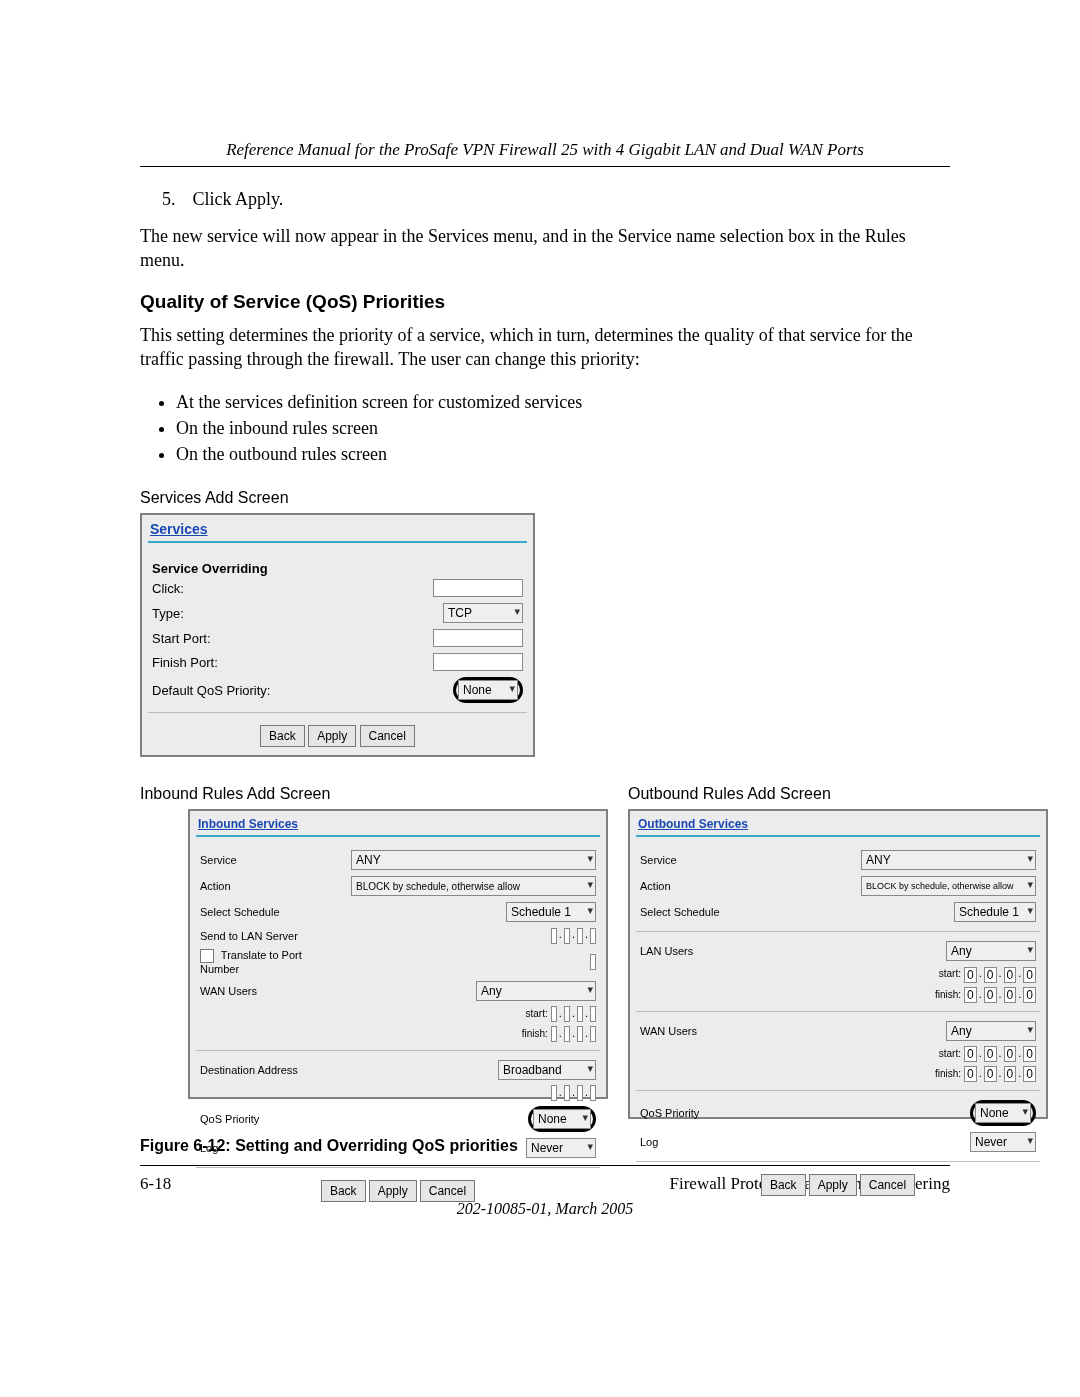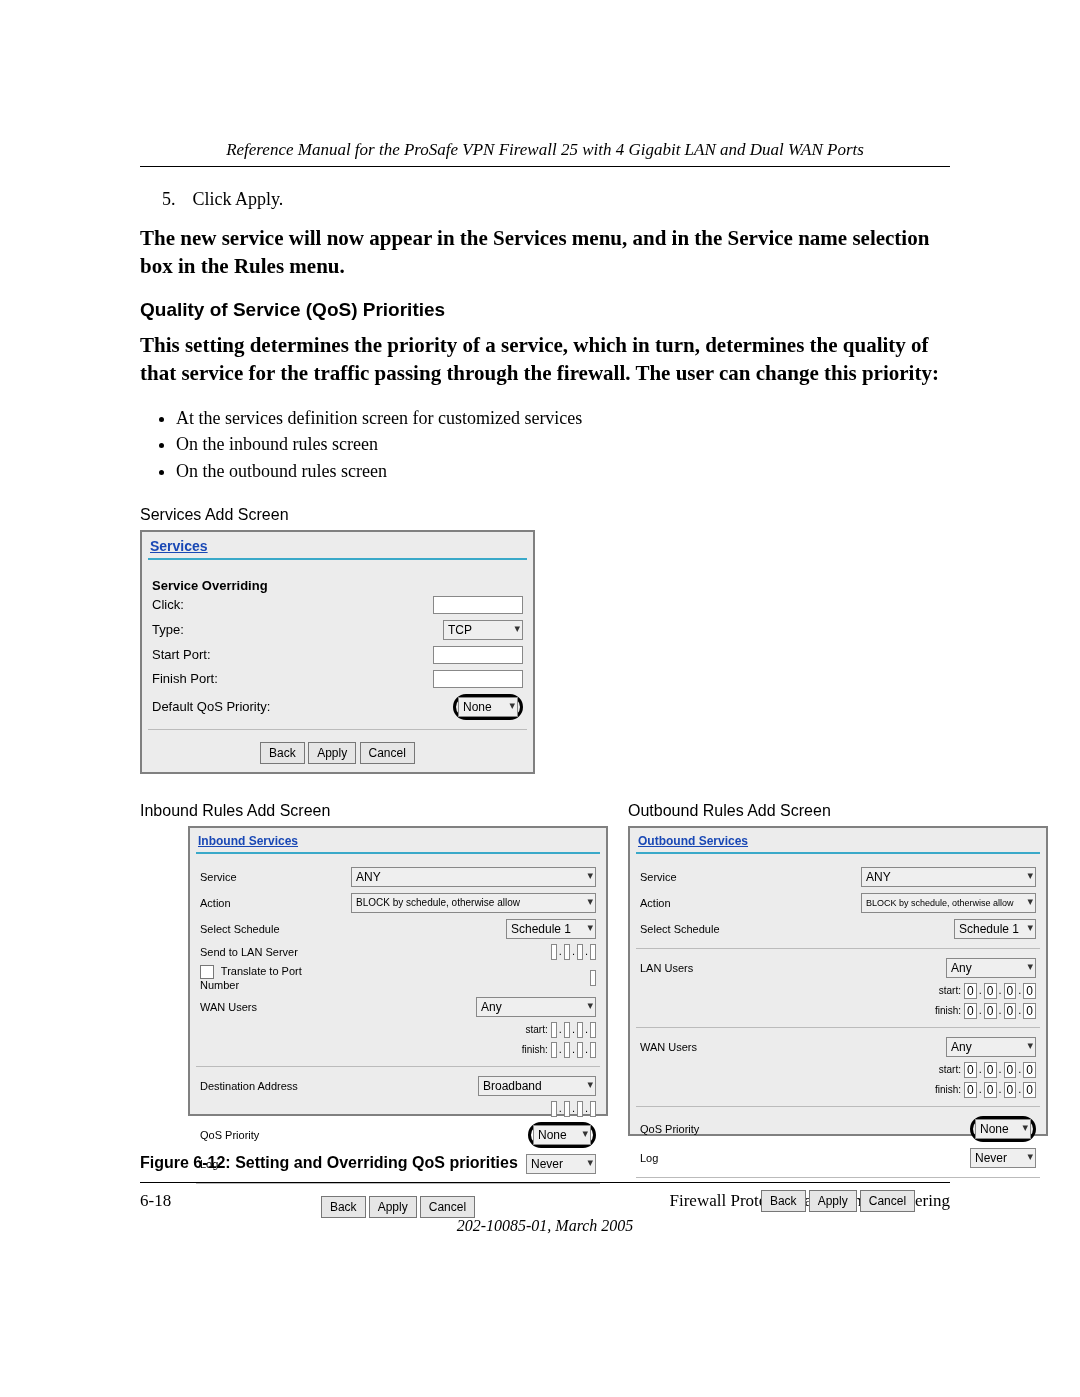--- a/index.html
+++ b/index.html
@@ -29,24 +29,23 @@
     border: none;
     border-top: 1px solid #000;
     margin: 8px 0 8px 0;
   }
   .step {
     margin: 0 0 14px 22px;
     font-size: 18px;
   }
   .step .num { display:inline-block; width:26px; }
   .body-p {
-    font-size: 21px;
+    font-size: 18px;
     margin: 0 0 18px 0;
     line-height: 1.35;
-    font-weight: bold;
   }
   h2.section {
     font-family: Arial, Helvetica, sans-serif;
     font-weight: bold;
     font-size: 19px;
     margin: 18px 0 10px 0;
   }
   h3.sub {
     font-family: Arial, Helvetica, sans-serif;
     font-weight: normal;
@@ -274,21 +273,21 @@
         <div class="row ip4">
           <span class="left"></span>
           <span class="right">
             <small>finish:</small>
             <span class="fld"></span><span class="dot">.</span><span class="fld"></span><span class="dot">.</span><span class="fld"></span><span class="dot">.</span><span class="fld"></span>
           </span>
         </div>
         <div class="grey-rule"></div>
         <div class="row">
           <span class="left">Destination Address</span>
-          <span class="right"><span class="sel" style="width:118px;text-align:left">Broadband</span></span>
+          <span class="right"><span class="sel" style="width:98px;text-align:left">Broadband</span></span>
         </div>
         <div class="row ip4">
           <span class="left"></span>
           <span class="right">
             <span class="fld"></span><span class="dot">.</span><span class="fld"></span><span class="dot">.</span><span class="fld"></span><span class="dot">.</span><span class="fld"></span>
           </span>
         </div>
         <div class="row">
           <span class="left">QoS Priority</span>
           <span class="right">

